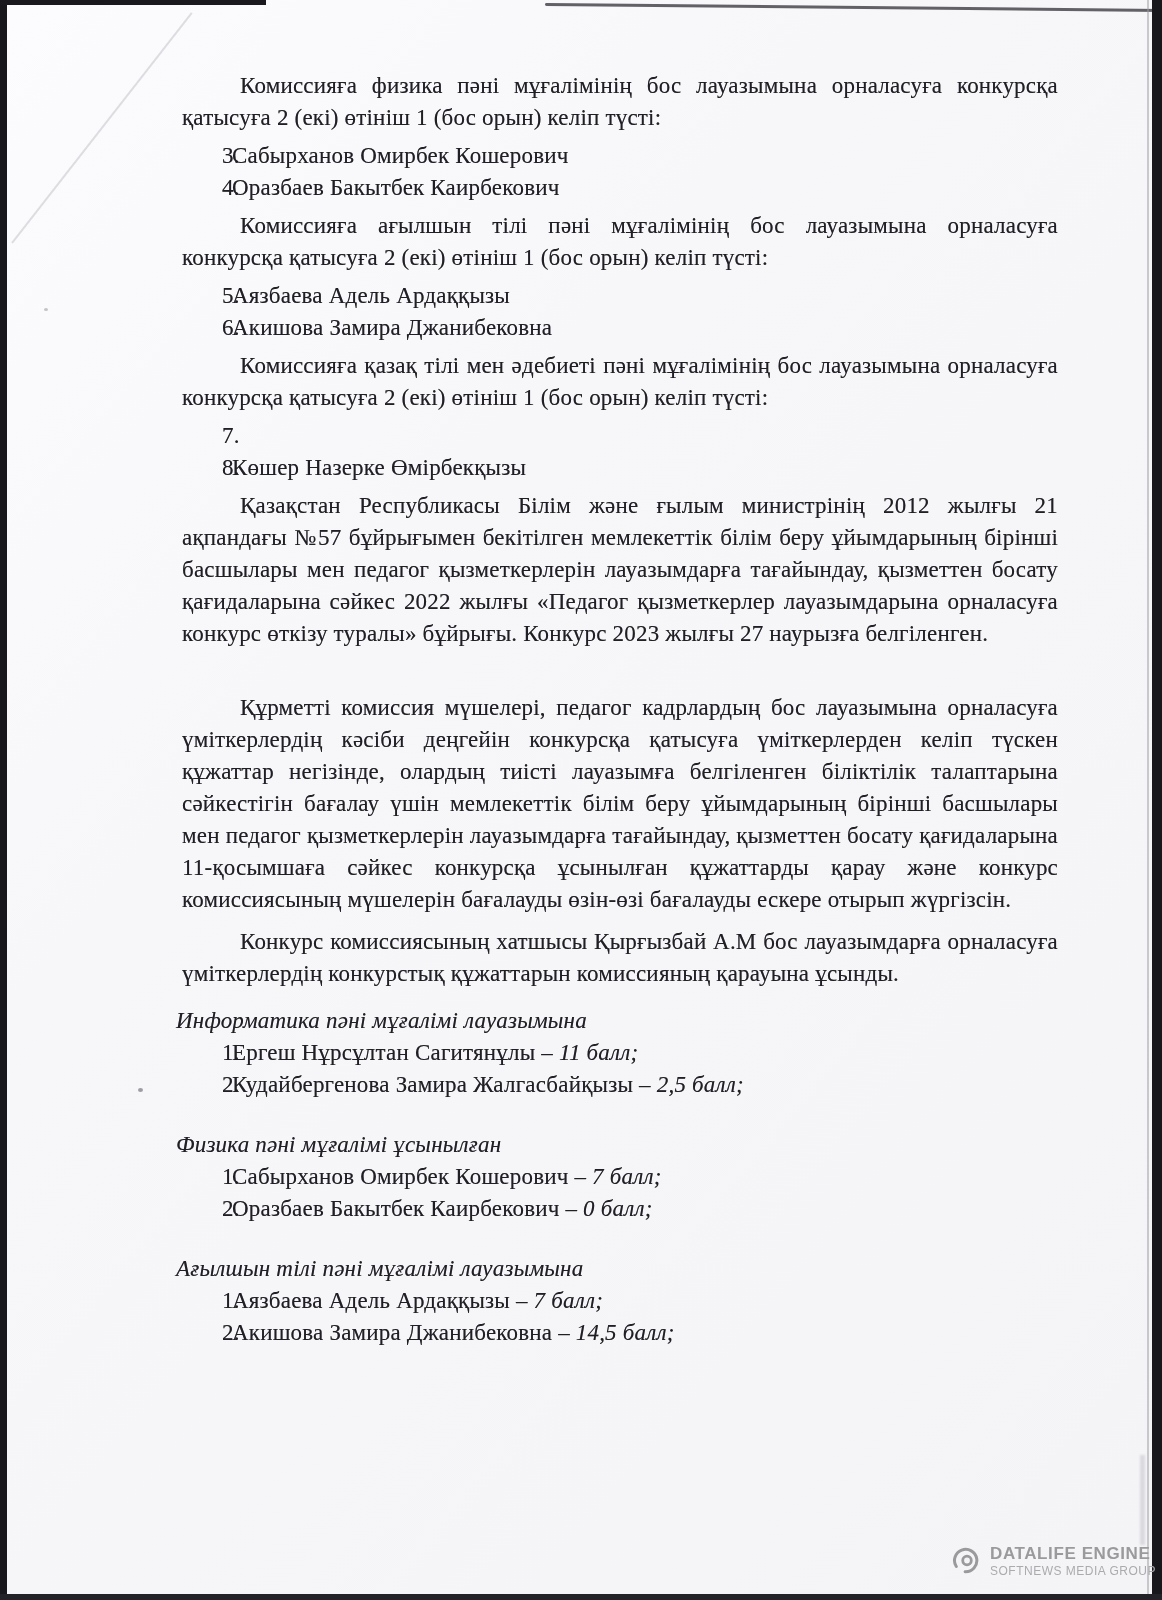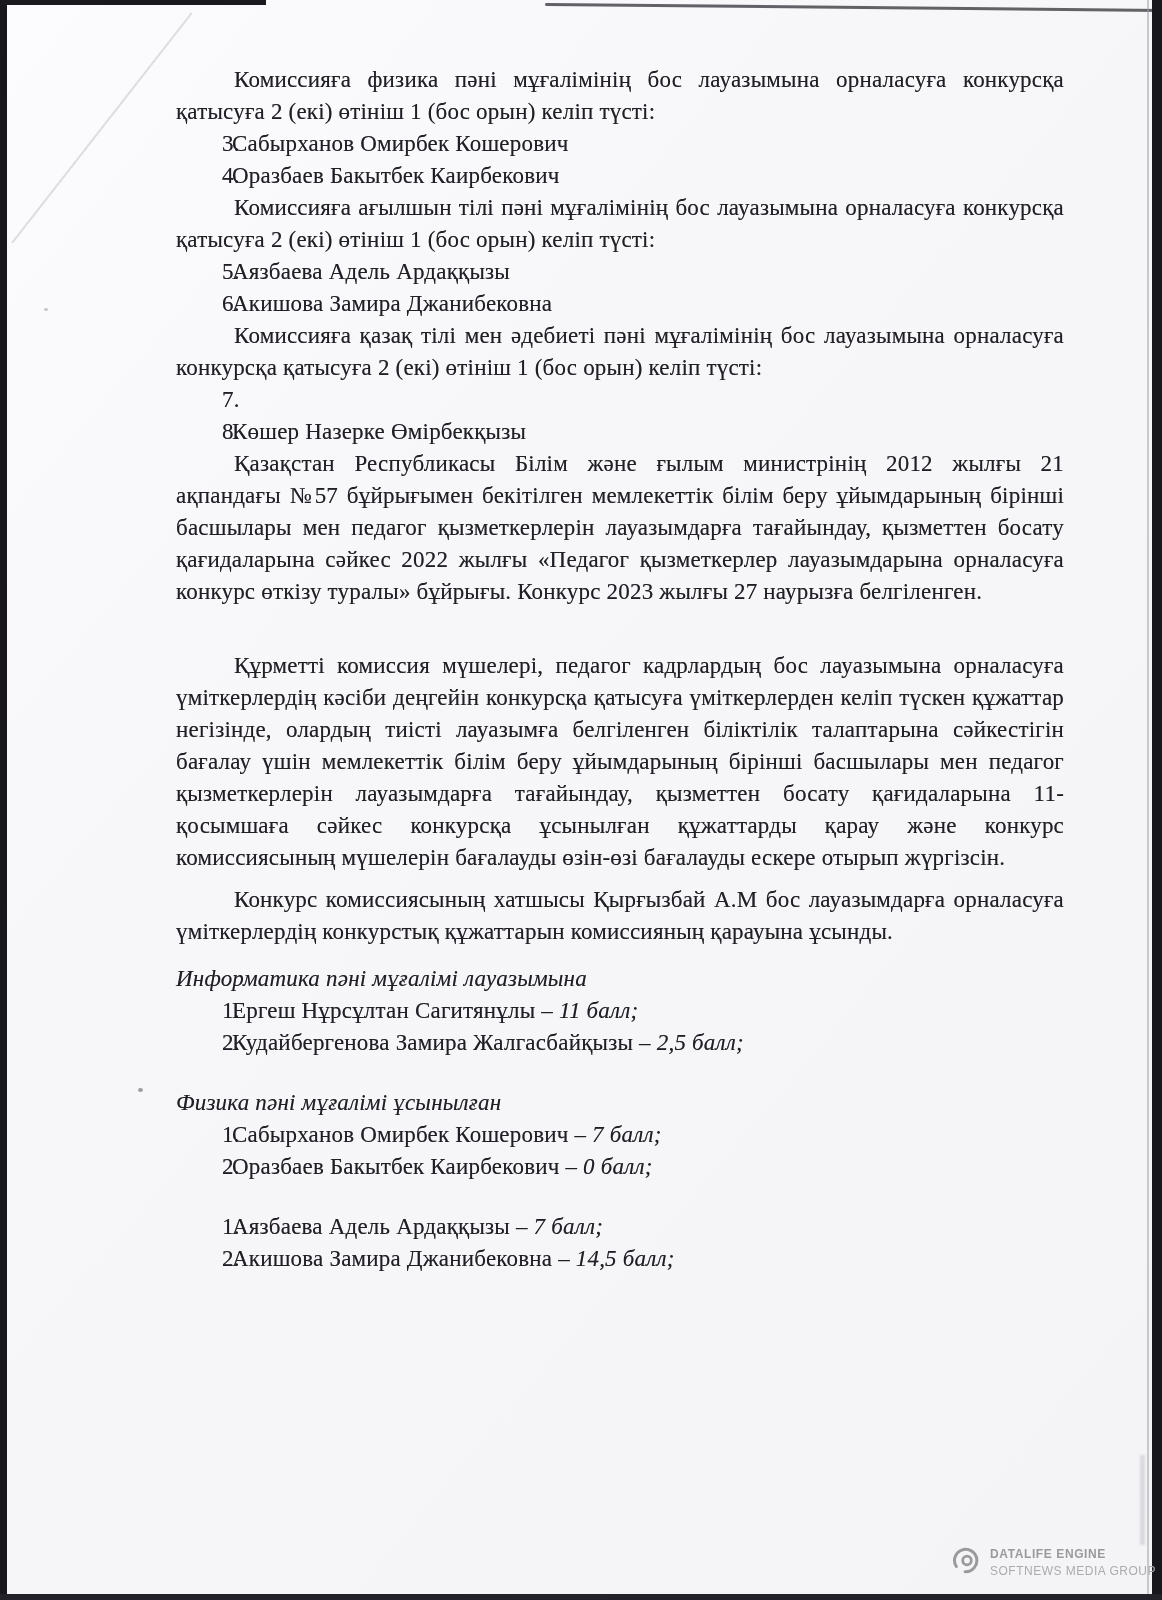--- a/index.html
+++ b/index.html
@@ -43,40 +43,40 @@
   .speck2 { position: absolute; left: 44px; top: 308px; width: 4px; height: 3px;
     background: #c3c3c8; border-radius: 50%; }
 
   
   .content {
     position: absolute; left: 176px; top: 64px; width: 888px;
     color: #1f1f25; font-size: 23px; line-height: 32px;
     letter-spacing: .2px;
     text-shadow: 0 0 .6px rgba(30,30,36,.5);
   }
-  .para { margin: 0; text-align: justify; text-indent: 58px; }
+  .para { margin: 6px; text-align: justify; text-indent: 58px; }
   .mt-address { margin-top: 42px; }
   .mt-secretary { margin-top: 10px; }
   .results-heading { margin-top: 22px; text-indent: 0; text-align: left; }
   .numlist { margin: 0; }
   .numrow { display: flex; }
   .numrow .num { flex: none; width: 56px; padding-left: 46px; }
   .result-section { margin-top: 28px; }
   .result-section.first { margin-top: 15px; }
   .result-heading { font-style: italic; margin: 0; }
   .score { font-style: italic; }
 
   
   .watermark {
     position: absolute; left: 952px; top: 1546px;
     display: flex; align-items: center; gap: 8px;
     font-family: "Liberation Sans", sans-serif; color: #9a9a9d;
     text-shadow: none;
   }
-  .wm-title { font-size: 12px; font-weight: bold; letter-spacing: .6px; line-height: 16px; }
+  .wm-title { font-size: 17px; font-weight: bold; letter-spacing: .6px; line-height: 16px; }
   .wm-subtitle { font-size: 12px; letter-spacing: .5px; color: #ababae; margin-top: 2px; }
 </style>
 </head>
 <body>
 
 <div class="scan-page">
 
   <div class="content">
 
     <p class="para">Комиссияға физика пәні мұғалімінің бос лауазымына орналасуға конкурсқа қатысуға 2 (екі) өтініш 1 (бос орын) келіп түсті:</p>
@@ -142,20 +142,21 @@
         <span class="num">1.</span>
         <span><span>Сабырханов Омирбек Кошерович</span> <span class="score">– 7 балл;</span></span>
       </div>
       <div class="numrow">
         <span class="num">2.</span>
         <span><span>Оразбаев Бакытбек Каирбекович</span> <span class="score">– 0 балл;</span></span>
       </div>
     </div>
 
     <div class="result-section">
+      <p class="result-heading">Ағылшын тілі пәні мұғалімі лауазымына</p>
       <div class="numrow">
         <span class="num">1.</span>
         <span><span>Аязбаева Адель Ардаққызы</span> <span class="score">– 7 балл;</span></span>
       </div>
       <div class="numrow">
         <span class="num">2.</span>
         <span><span>Акишова Замира Джанибековна</span> <span class="score">– 14,5 балл;</span></span>
       </div>
     </div>
 

